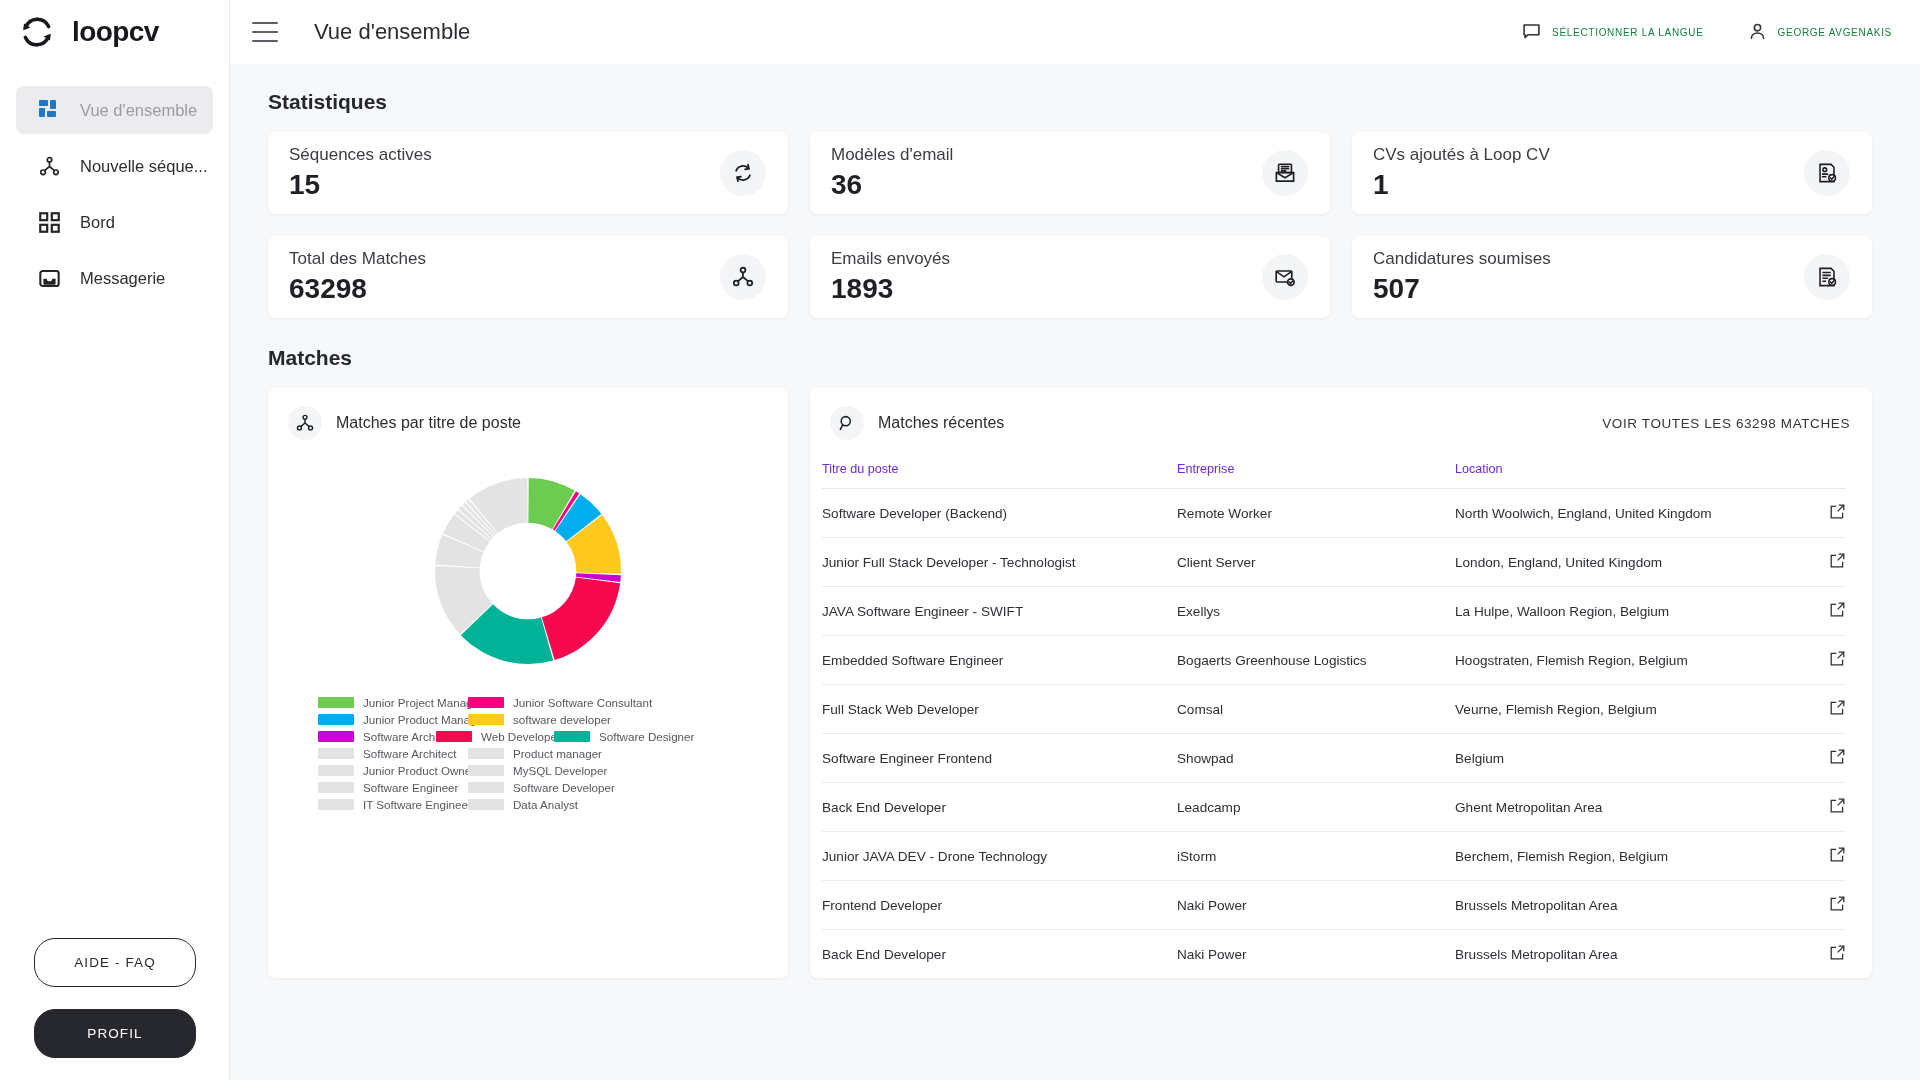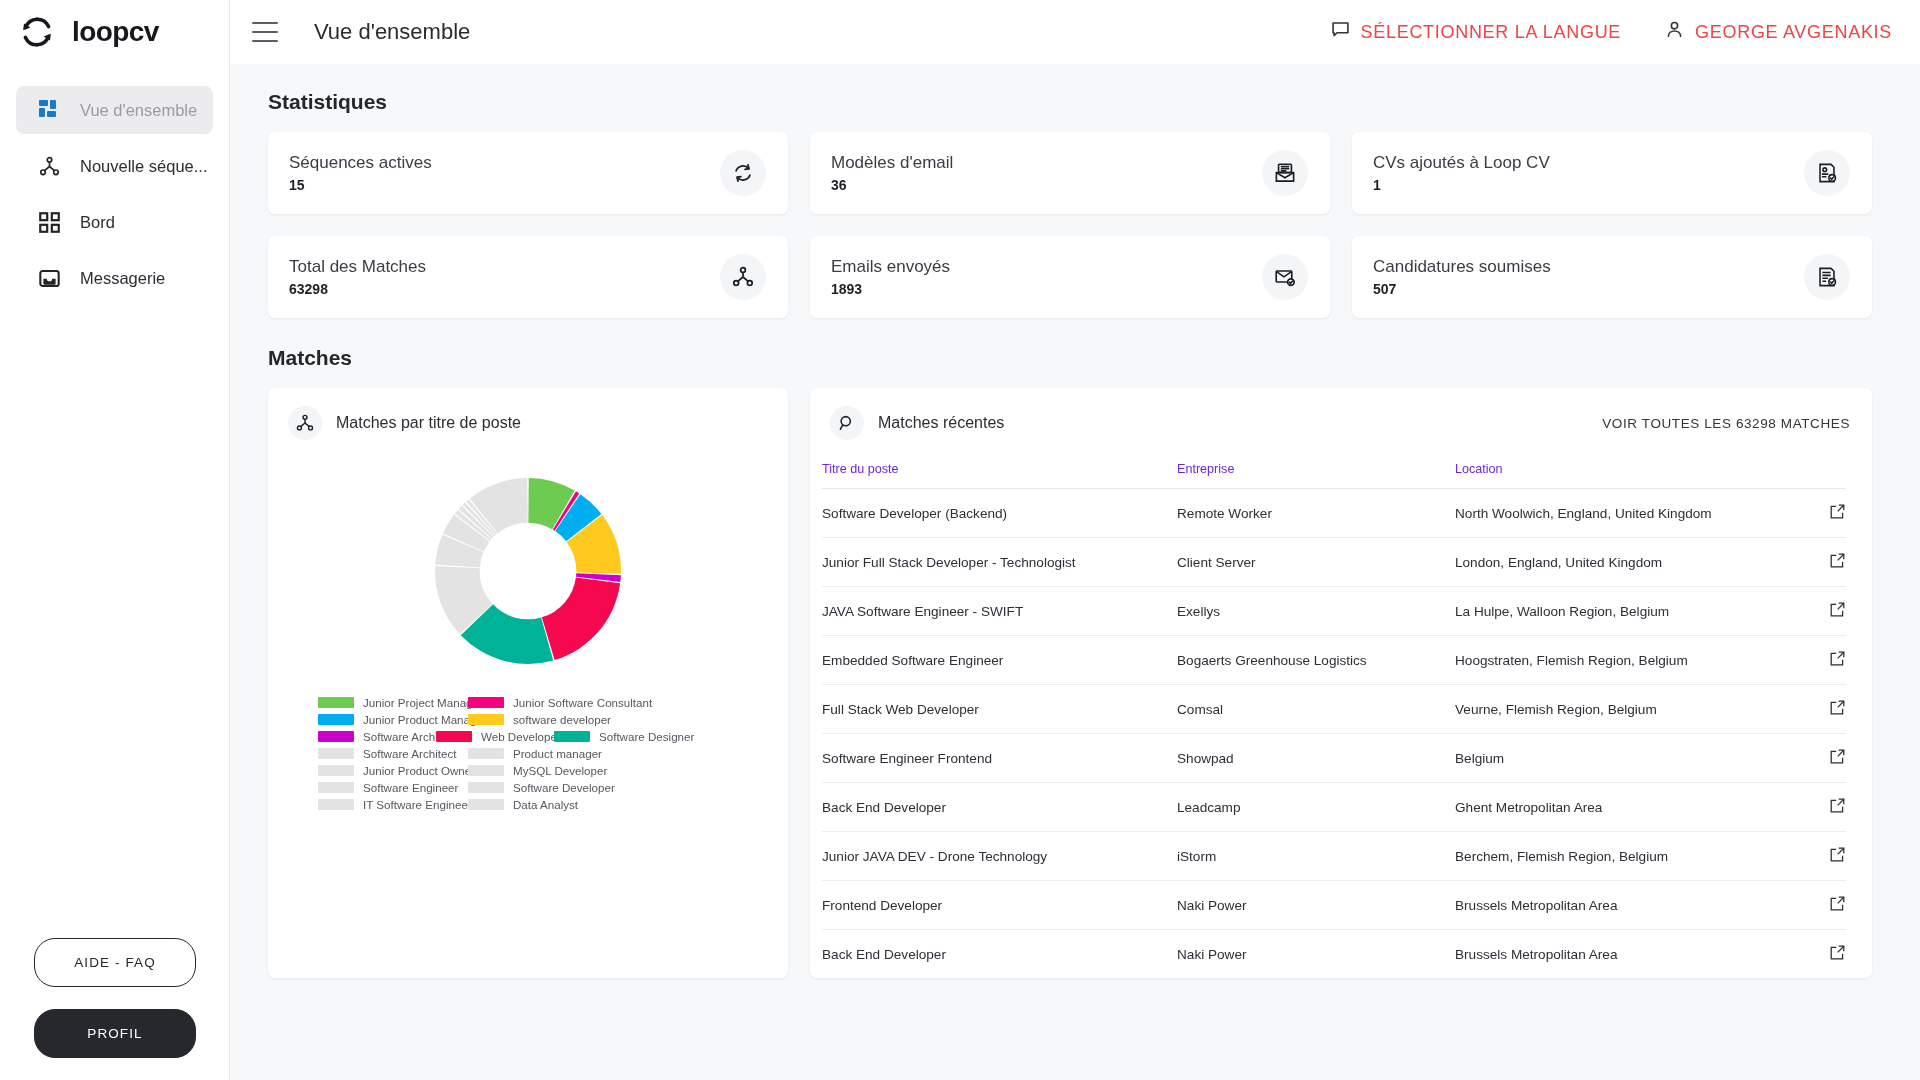--- a/index.html
+++ b/index.html
@@ -64,39 +64,39 @@
   .header {
     height: 64px; background: #ffffff; display: flex;
     align-items: center; padding: 0 28px 0 22px; flex: 0 0 64px;
   }
   .hamburger { width: 26px; height: 20px; display: flex; flex-direction: column;
     justify-content: space-between; cursor: pointer; }
   .hamburger span { display: block; height: 2px; background: #5c5f66; border-radius: 2px; }
   .header-title { margin-left: 36px; font-size: 22px; color: #2a2c32; }
   .header-right { margin-left: auto; display: flex; align-items: center; gap: 44px; }
   .header-act { display: flex; align-items: center; gap: 11px; cursor: pointer;
-    font-size: 18px; letter-spacing: 0.7px; color: #ef4444; }
+    font-size: 10px; letter-spacing: 0.7px; color: #15803d; }
 
   
   .main {
     flex: 1 1 auto; background: #f7f8fa;
     padding: 26px 48px 0 38px;
     overflow: hidden;
   }
   .section-title { font-size: 21px; font-weight: 700; color: #25272d; margin-bottom: 18px; }
   .cards-grid { display: grid; grid-template-columns: repeat(3, 1fr);
     gap: 22px 22px; }
   .stat-card {
     background: #fff; border-radius: 7px; height: 82px;
     box-shadow: 0 1px 3px rgba(20,25,40,.07);
     display: flex; align-items: center; padding: 0 22px 0 21px;
   }
   .stat-text { display: flex; flex-direction: column; gap: 4px; }
   .stat-label { font-size: 17px; color: #3a3d44; }
-  .stat-value { font-size: 14px; font-weight: 700; color: #1e2026; }
+  .stat-value { font-size: 28px; font-weight: 700; color: #1e2026; }
   .stat-ico {
     margin-left: auto; width: 46px; height: 46px; border-radius: 50%;
     background: #f4f5f7; display: flex; align-items: center; justify-content: center;
   }
 
   .matches-title { margin-top: 28px; }
 
   .matches-grid { display: grid; grid-template-columns: 520px 1fr; gap: 22px; }
 
   .panel { background: #fff; border-radius: 7px;

